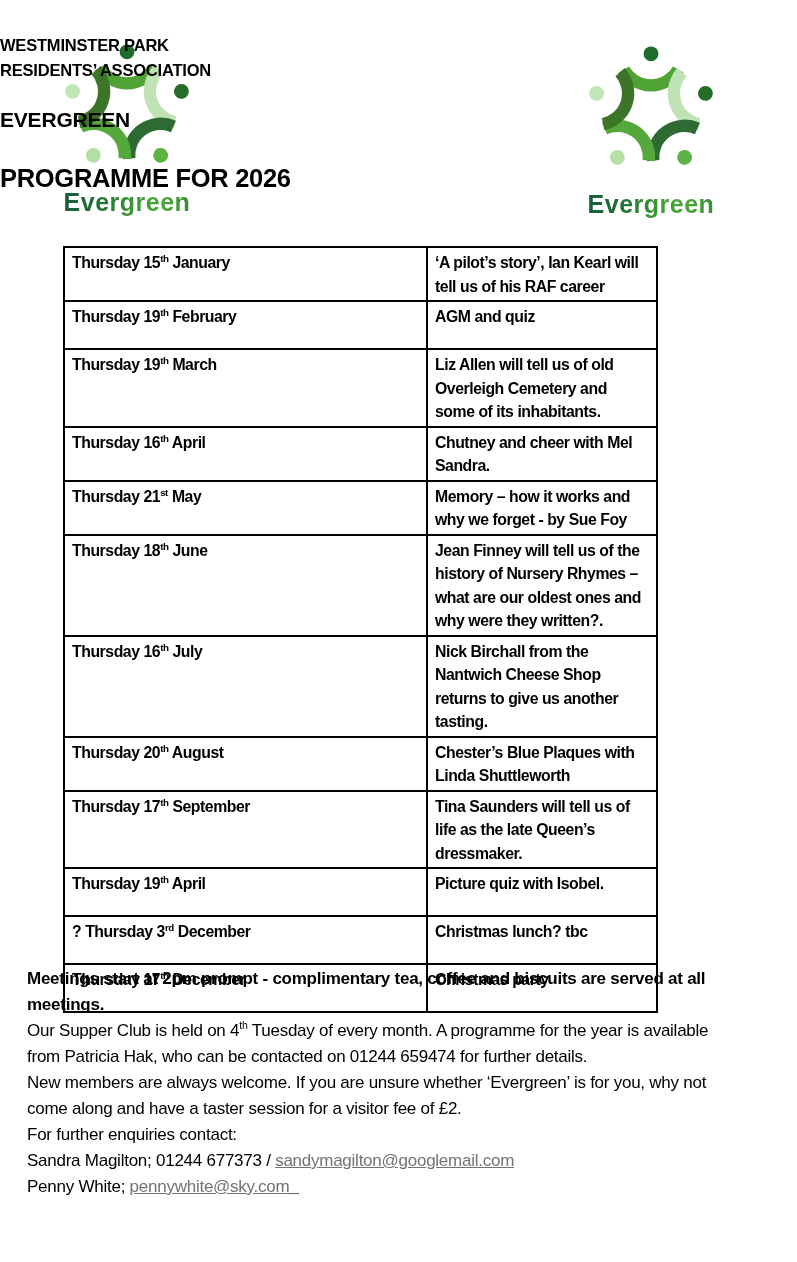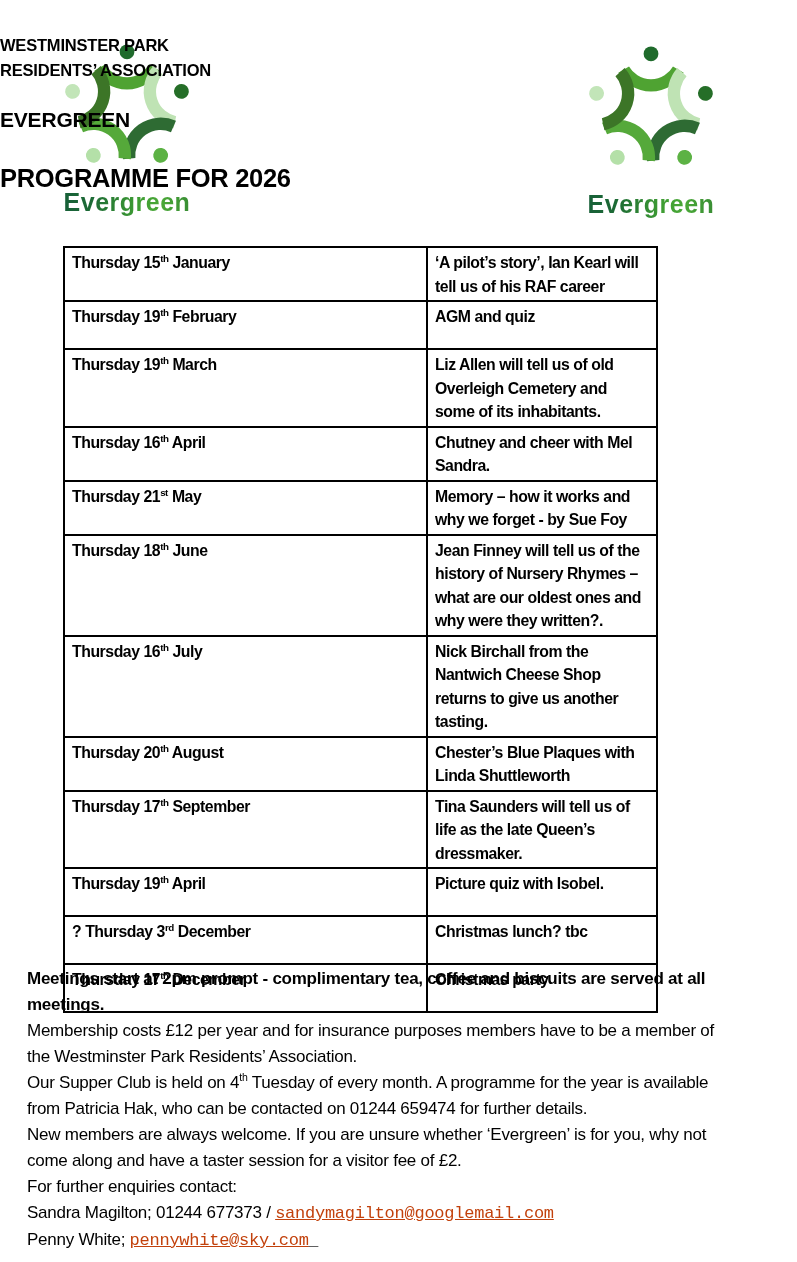--- a/index.html
+++ b/index.html
@@ -65,21 +65,21 @@
     position: absolute;
     left: 27px; top: 966px;
     width: 706px;
     font-size: 17px;
     line-height: 26px;
     letter-spacing: -0.25px;
   }
   .footer p { margin: 0; }
   .bold-note { font-weight: bold; }
   .contact-line { margin-left: 58px; }
-  .email-link { color: #c2410c; text-decoration: underline; font-family: Liberation Mono, monospace; }
+  .email-link { color: #737373; text-decoration: underline; }
   .trail-mark { color: #000; font-weight: bold; }
 </style>
 </head>
 <body>
 
 <div class="page">
 
   <div class="header">
 
     <div class="logo-block logo-left">
@@ -188,21 +188,20 @@
       </tr>
       <tr>
         <td class="date-col"><span>Thursday 17</span><sup>th</sup><span> December</span></td>
         <td>Christmas party</td>
       </tr>
     </tbody>
   </table>
 
   <div class="footer">
     <p class="bold-note">Meetings start at 2pm prompt - complimentary tea, coffee and biscuits are served at all meetings.</p>
-    <p>Membership costs £12 per year and for insurance purposes members have to be a member of the Westminster Park Residents’ Association.</p>
     <p><span>Our Supper Club is held on 4</span><sup>th</sup><span> Tuesday of every month.  A programme for the year is available from Patricia Hak, who can be contacted on 01244 659474 for further details.</span></p>
     <p>New members are always welcome.  If you are unsure whether ‘Evergreen’ is for you, why not come along and have a taster session for a visitor fee of £2.</p>
     <p>For further enquiries contact:</p>
     <p class="contact-line">
       <span>Sandra Magilton; 01244 677373 / </span><a href="#" class="email-link">sandymagilton@googlemail.com</a><span class="trail-mark"></span>
     </p>
     <p class="contact-line">
       <span>Penny White; </span><a href="#" class="email-link">pennywhite@sky.com</a><span class="trail-mark">_</span>
     </p>
   </div>

